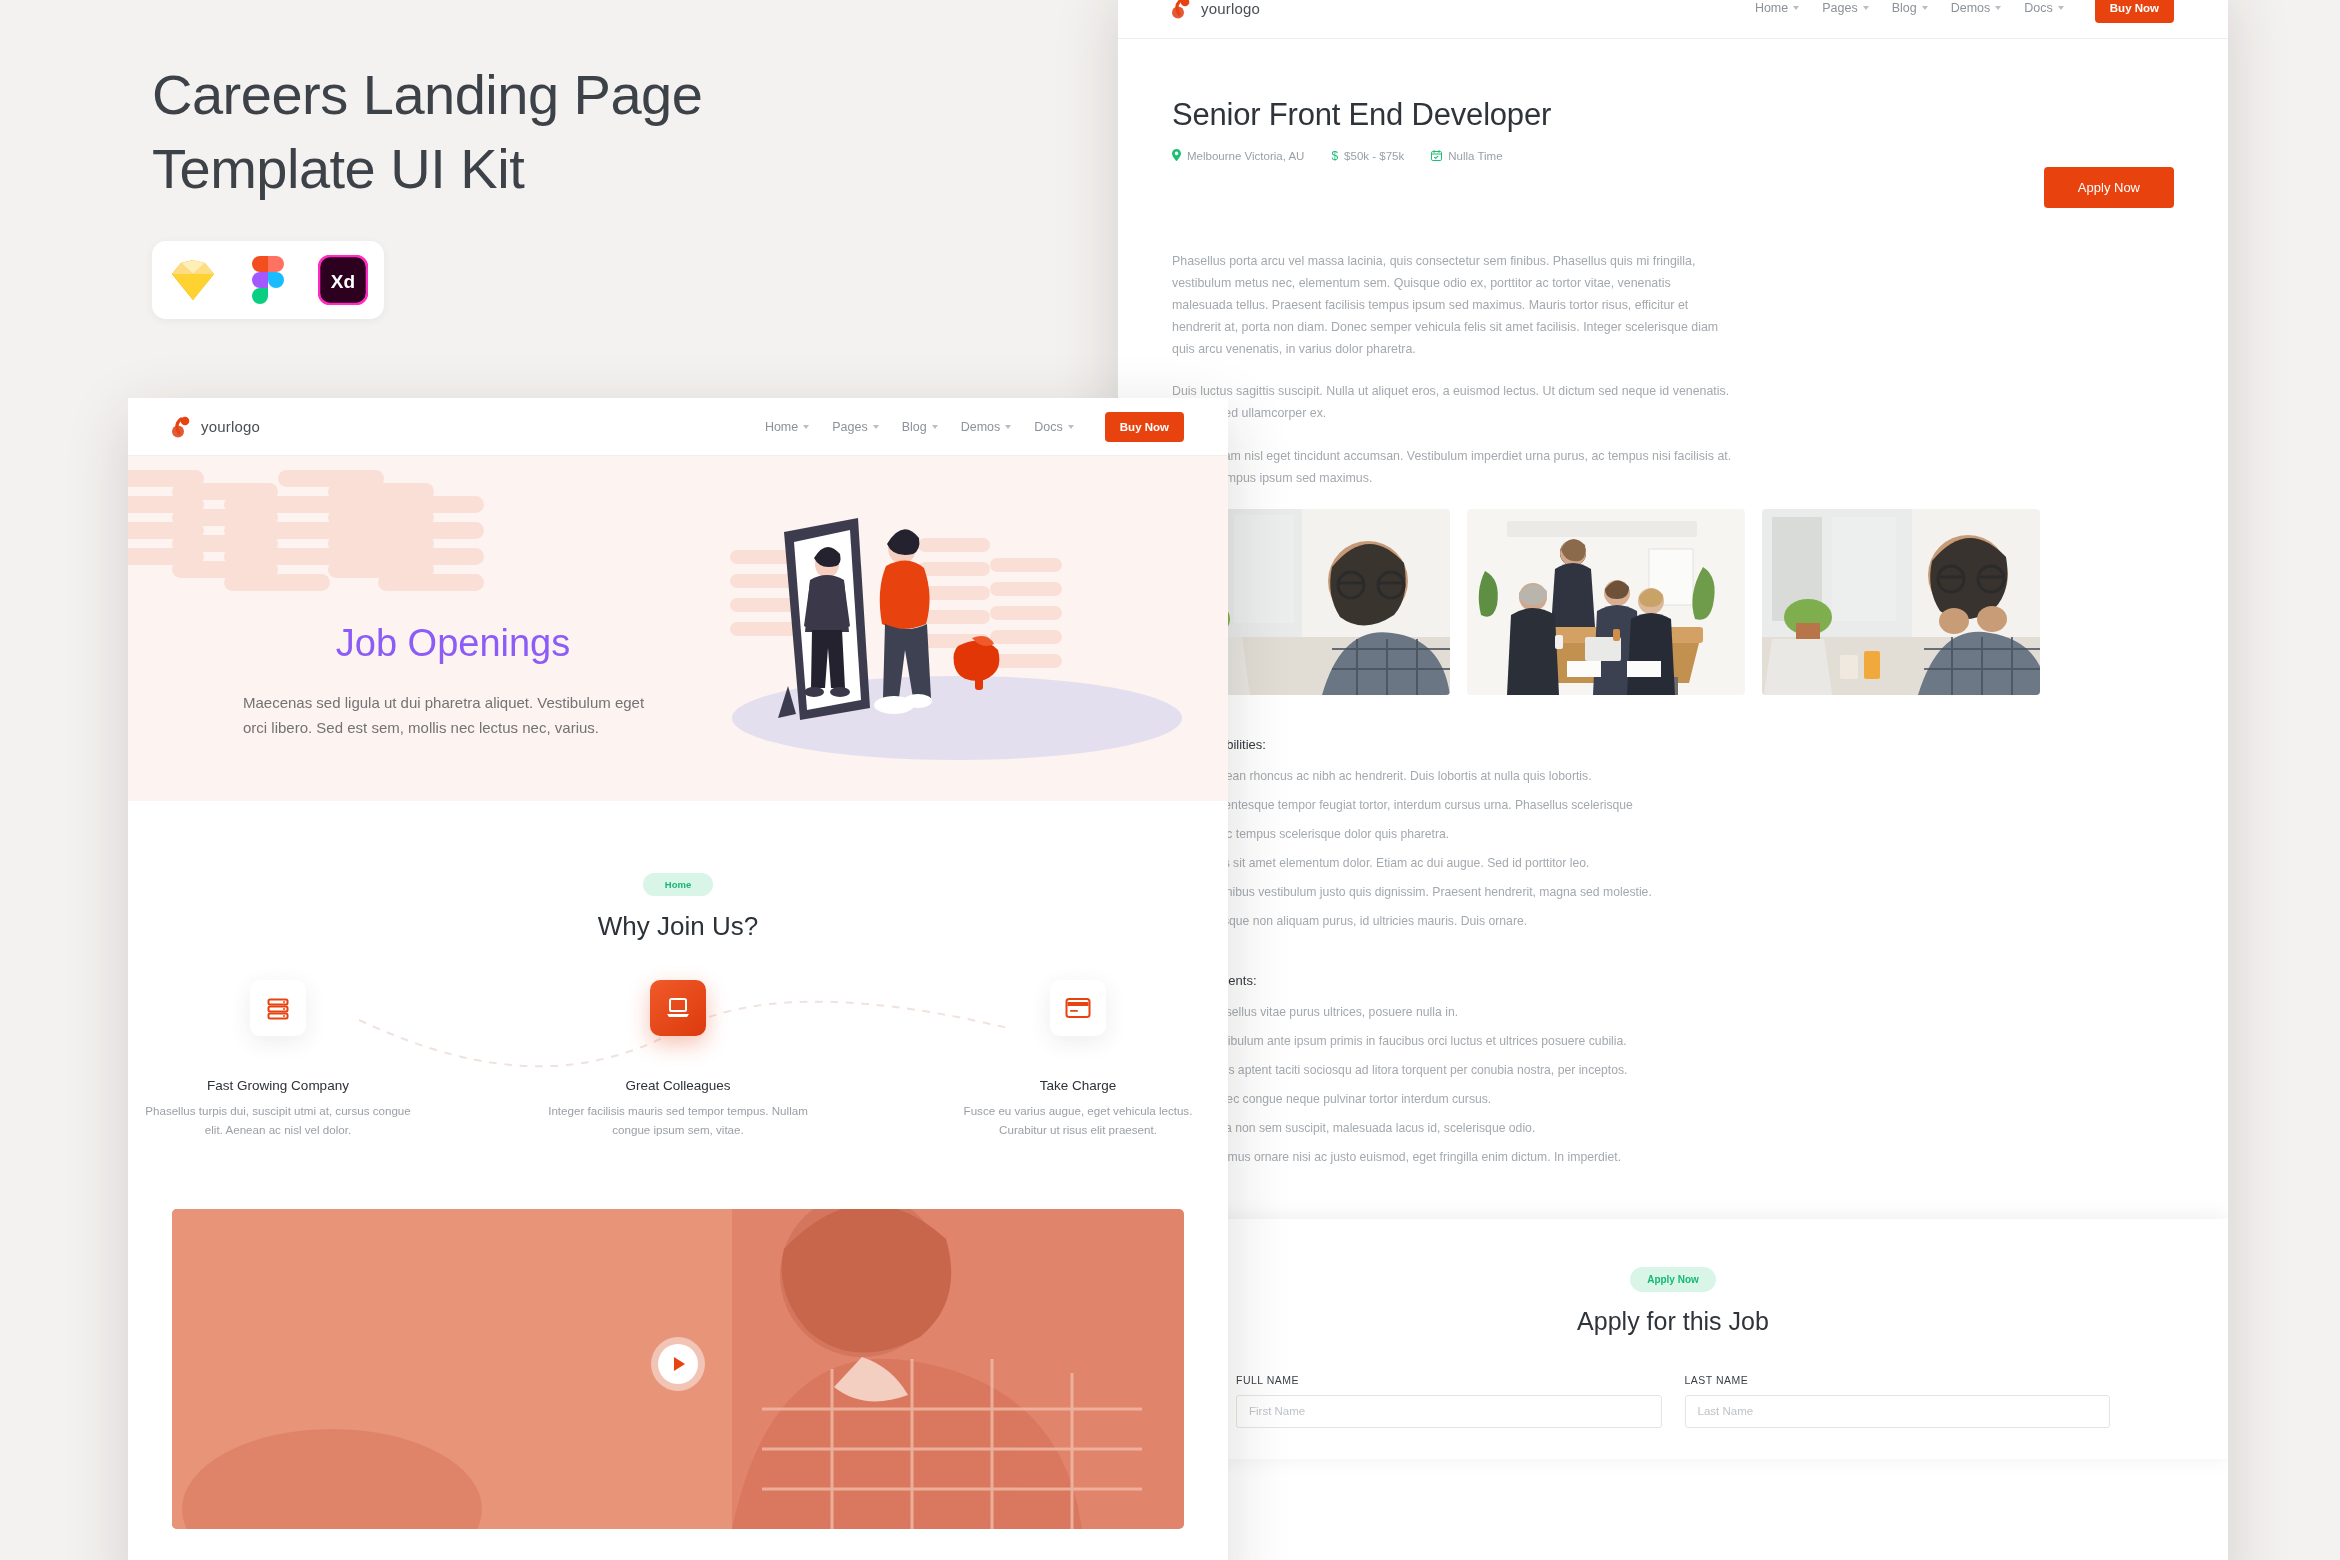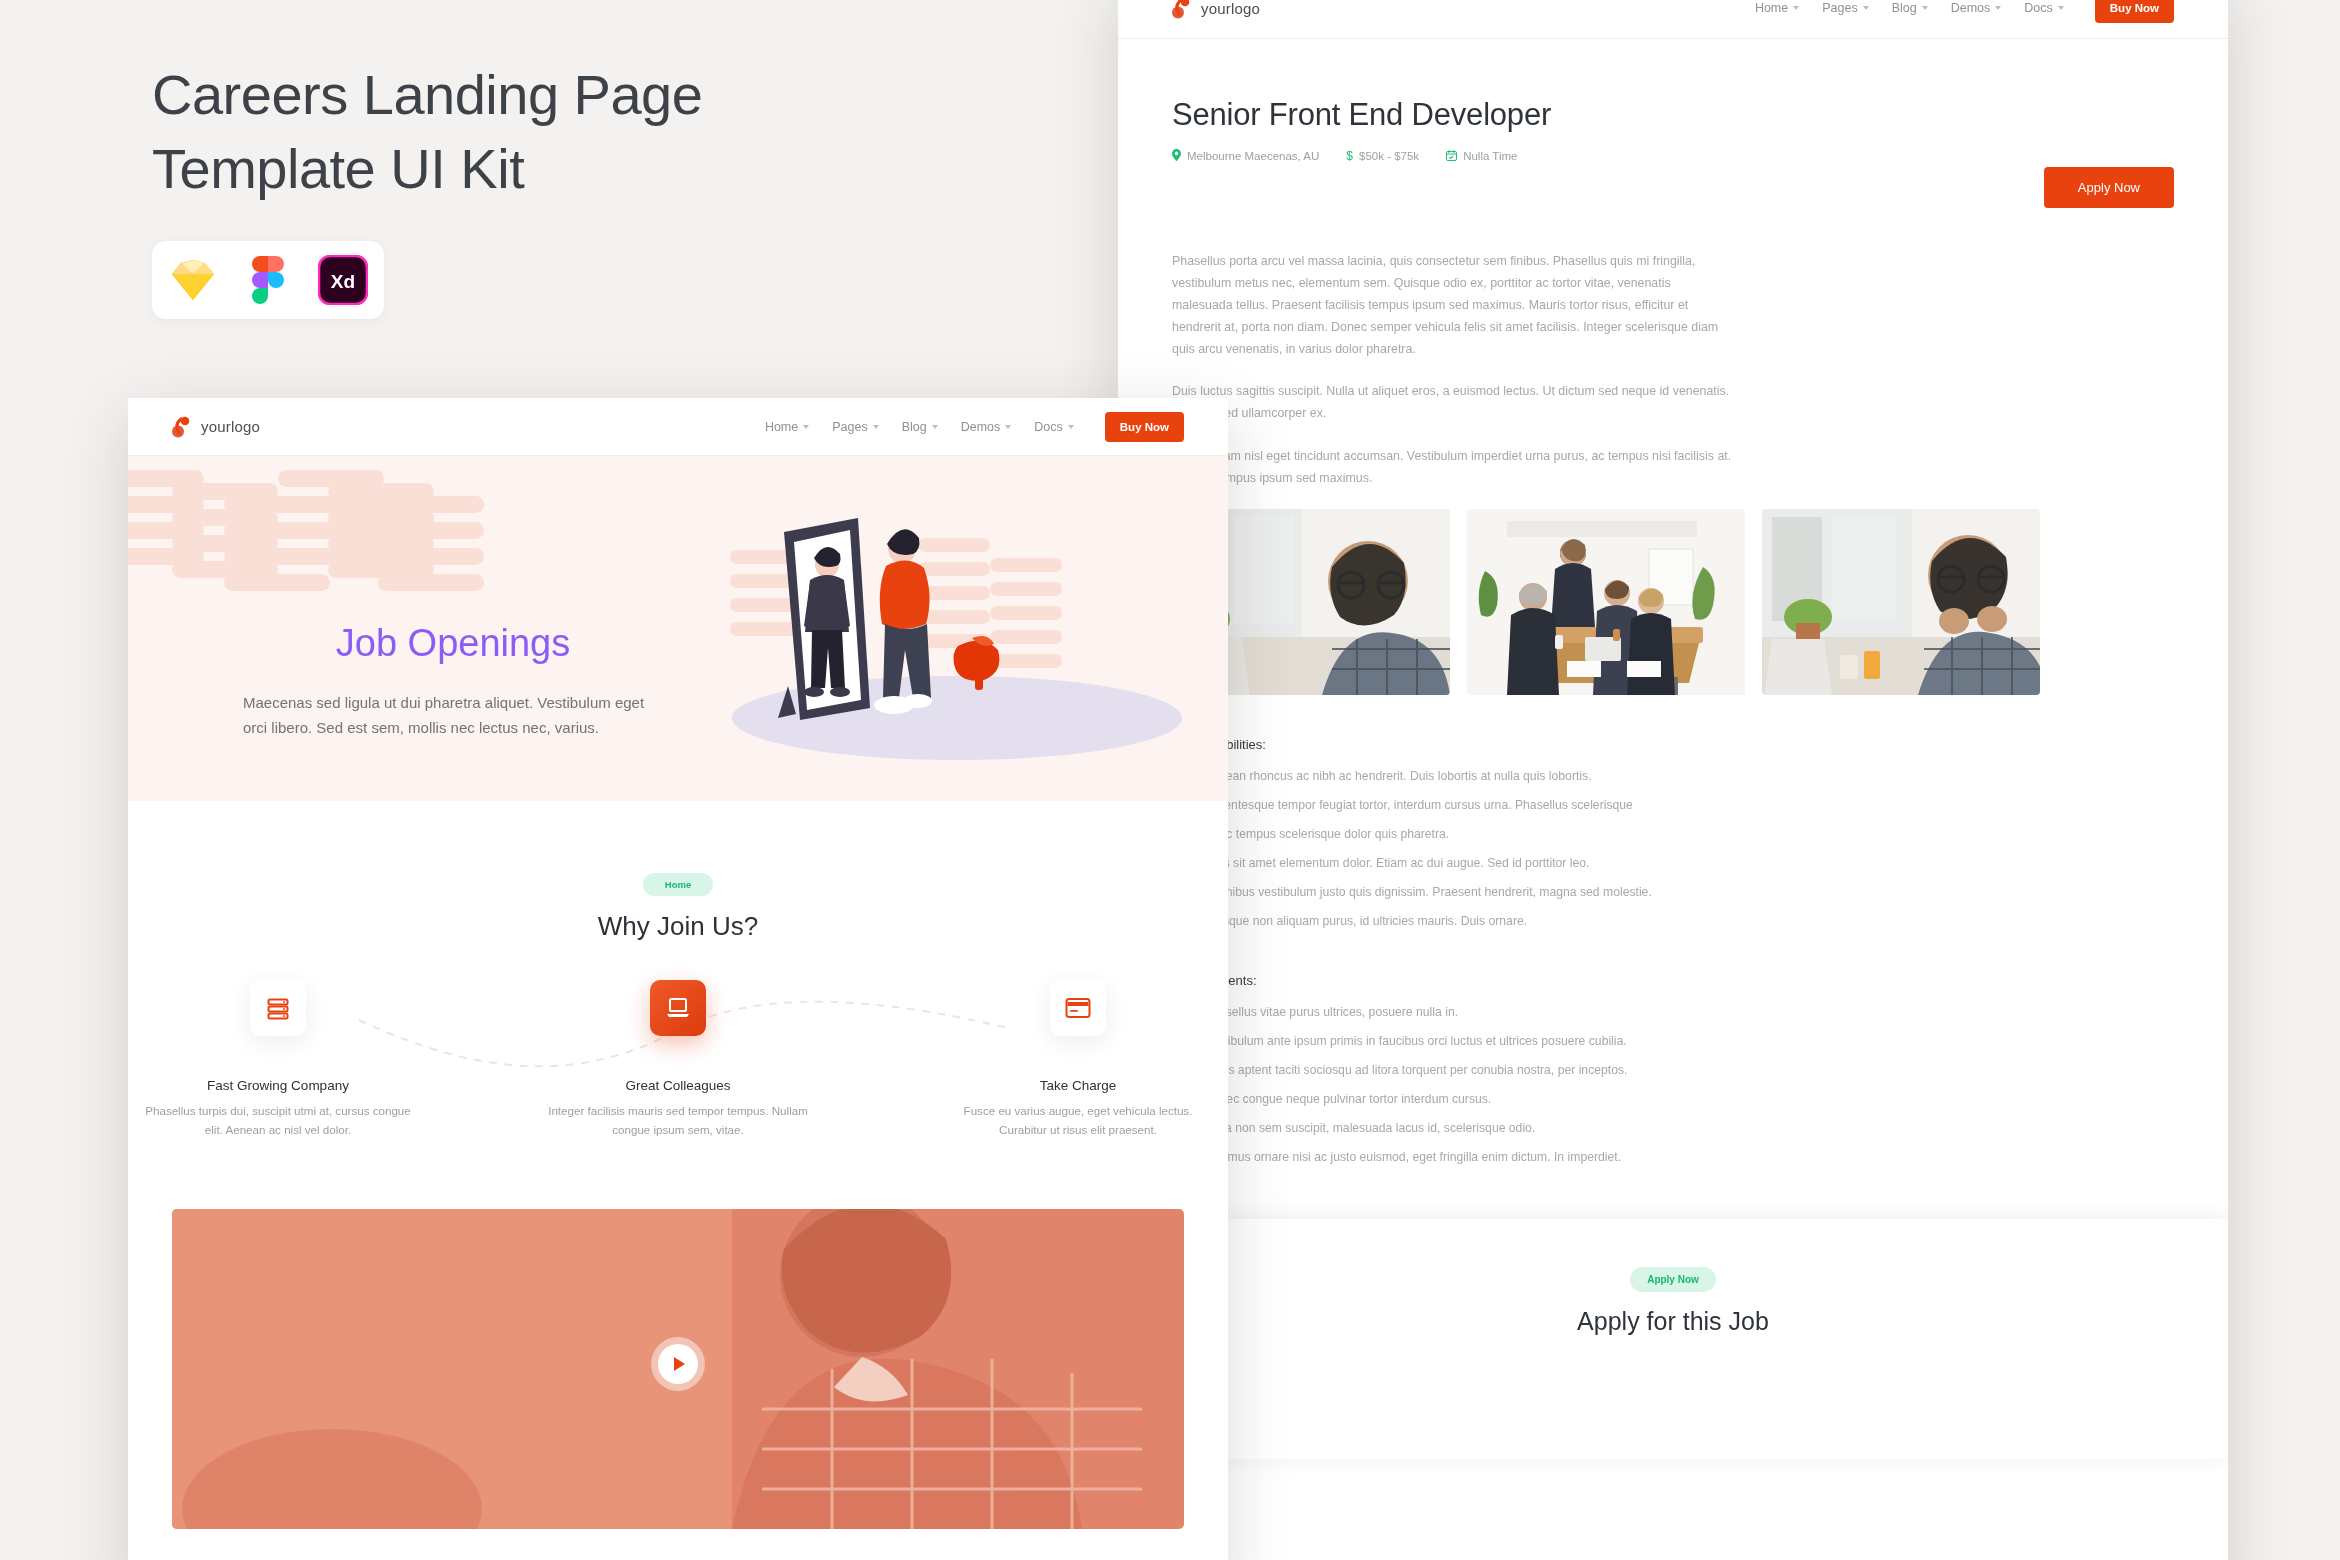--- a/index.html
+++ b/index.html
@@ -229,21 +229,21 @@
       <div class="jobhead">
         <div>
           <div class="job-title">Senior Front End Developer</div>
           <div class="job-meta">
             <div class="meta">
               <span class="mi">
                 <svg width="9" height="12" viewBox="0 0 9 12">
                     <path d="M4.5 0C2 0 0 2 0 4.4 0 7.7 4.5 12 4.5 12S9 7.7 9 4.4C9 2 7 0 4.5 0zm0 6.2a1.8 1.8 0 110-3.6 1.8 1.8 0 010 3.6z" fill="#1dbf73"></path>
                   </svg>
               </span>
-              <span>Melbourne Maecenas, AU</span>
+              <span>Melbourne Victoria, AU</span>
             </div>
             <div class="meta">
               <span class="mi">$</span>
               <span>$50k - $75k</span>
             </div>
             <div class="meta">
               <span class="mi">
                 <svg width="11" height="11" viewBox="0 0 11 11">
                     <rect x=".5" y="1.5" width="10" height="9" rx="1.3" fill="none" stroke="#1dbf73"></rect>
                     <path d="M.8 4h9.4" stroke="#1dbf73"></path>
@@ -398,20 +398,30 @@
         <div class="bullet">
             <span class="tick green">✔</span>
             <span class="txt">Vivamus ornare nisi ac justo euismod, eget fringilla enim dictum. In imperdiet.</span>
           </div>
       </div>
 
       <div class="apply-card">
         <div class="apply-head">
           <span class="badge-pill">Apply Now</span>
           <div class="apply-title">Apply for this Job</div>
+        </div>
+        <div class="form-row">
+          <div class="field">
+            <label>FULL NAME</label>
+            <input type="text" placeholder="First Name" style="">
+          </div>
+          <div class="field">
+            <label>LAST NAME</label>
+            <input type="text" placeholder="Last Name" style="">
+          </div>
         </div>
       </div>
     </div>
   </div>
 
   <div class="panel" id="panel-left">
 
     <div class="navbar">
       <div class="brand">
         <svg class="brand-mark" viewBox="0 0 20 22">

